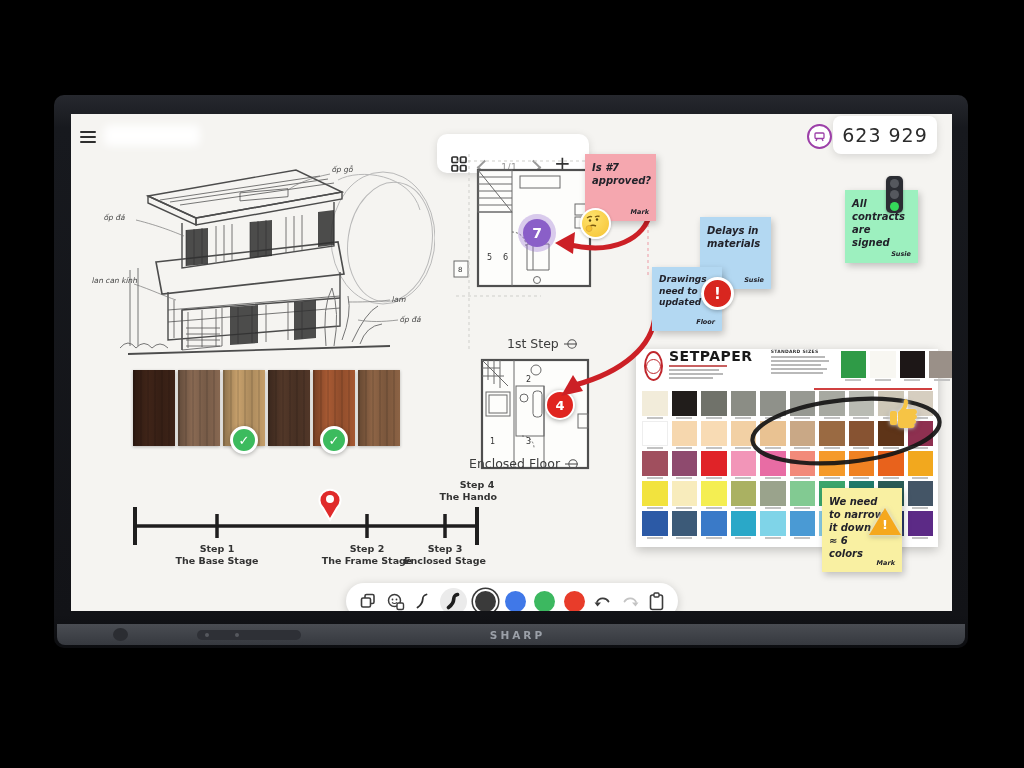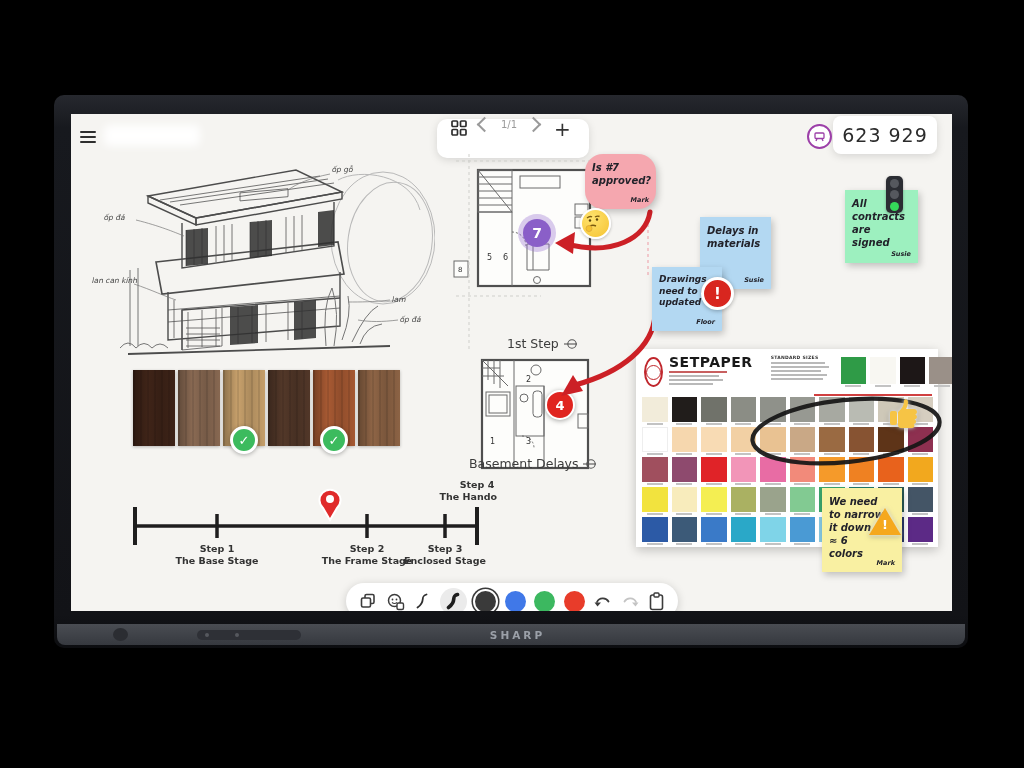--- a/index.html
+++ b/index.html
@@ -15,37 +15,37 @@
   .chin .pwr{position:absolute;left:56px;top:4px;width:15px;height:13px;border-radius:50%;background:#2b2d32;}
   .chin .sensor{position:absolute;left:140px;top:6px;width:104px;height:10px;border-radius:5px;background:#2e3036;}
   .chin .sensor i{position:absolute;top:3px;width:4px;height:4px;border-radius:50%;background:#55585e;}
   
   .screen{position:absolute;left:71px;top:114px;width:881px;height:497px;background:#f5f4f1;overflow:hidden;}
   .card{position:absolute;background:#fff;border-radius:10px;box-shadow:0 2px 8px rgba(0,0,0,.13);}
   
   .hamburger{position:absolute;left:9px;top:17px;width:16px;height:12px;display:flex;flex-direction:column;justify-content:space-between;cursor:pointer;}
   .hamburger i{height:2px;background:#2e2e2e;border-radius:1px;}
   .logo-blur{position:absolute;left:33px;top:11px;width:96px;height:21px;background:rgba(255,255,255,.95);border-radius:5px;filter:blur(4px);}
-  .pagenav{left:366px;top:5px;width:152px;height:39px;display:flex;align-items:flex-start;gap:11px;padding:0 13px;box-sizing:border-box;}
+  .pagenav{left:366px;top:20px;width:152px;height:39px;display:flex;align-items:flex-end;gap:11px;padding:0 13px;box-sizing:border-box;}
   .pageind{font-size:10px;color:#9a9a9a;}
   .chev{width:9px;height:9px;border-right:2px solid #9a9a9a;border-top:2px solid #9a9a9a;}
   .chev.left{transform:rotate(-135deg);}
   .chev.right{transform:rotate(45deg);}
   .plus{font-size:20px;color:#333;line-height:1;margin-left:4px;}
   .codecard{left:762px;top:2px;width:104px;height:38px;display:flex;align-items:center;justify-content:center;border-radius:8px;}
   .codecard span{font-size:19px;color:#2b2b2b;letter-spacing:1px;}
   .boardicon{position:absolute;left:736px;top:10px;width:21px;height:21px;border-radius:50%;border:2px solid #9c3fa8;background:#fff;display:flex;align-items:center;justify-content:center;z-index:3;}
   
   .sticky{position:absolute;padding:7px 7px 5px;box-sizing:border-box;color:#22222a;
           font-style:italic;font-weight:bold;font-size:10px;line-height:1.3;
           box-shadow:2px 3px 7px rgba(0,0,0,.22);z-index:6;}
   .sticky .author{position:absolute;bottom:5px;right:7px;font-size:6.5px;padding-left:16px;}
   
   .chart{position:absolute;left:565px;top:235px;width:302px;height:198px;background:#fff;
-         box-shadow:0 3px 10px rgba(0,0,0,.22);z-index:4;padding:6px 6px 0;box-sizing:border-box;}
+         box-shadow:0 3px 10px rgba(0,0,0,.22);z-index:4;padding:0 6px 0;box-sizing:border-box;}
   .chart-head{display:flex;align-items:flex-start;height:38px;}
   .chart-logo{width:26px;height:26px;border-radius:50%;border:2.5px solid #c0272d;margin:2px 6px 0 2px;
               display:flex;align-items:center;justify-content:center;}
   .chart-logo i{width:13px;height:13px;border-radius:50%;border:1.5px solid #c0272d;}
   .chart-title{font-size:14px;font-weight:bold;letter-spacing:.5px;color:#191919;line-height:1;}
   .tinybar{height:2px;background:#b9b9b9;margin-top:2px;}
   .sizes{margin-left:18px;width:70px;}
   .sizes .h{font-size:4.5px;font-weight:bold;color:#333;letter-spacing:.3px;}
   .hsw{display:flex;gap:4px;margin-left:12px;}
   .hsw .sw{margin-top:2px;}
@@ -275,21 +275,21 @@
       <path d="M44 82 a12 12 0 0 1 12 12" stroke-dasharray="2 2"></path>
       <rect x="100" y="60" width="10" height="14"></rect>
     </g>
     <g font-size="8" fill="#333">
       <text x="12" y="90">1</text>
       <text x="48" y="28">2</text>
       <text x="48" y="90">3</text>
     </g>
   </svg>
   <div class="planlabel" style="left:398px;top:342px">
-    <span>Basement Delays</span>
+    <span>Enclosed Floor</span>
     <svg width="15" height="12" viewBox="0 0 15 12">
       <circle cx="8" cy="6" r="4.2" fill="none" stroke="#555" stroke-width="1.1"></circle>
         <line x1="0" y1="6" x2="13" y2="6" stroke="#555" stroke-width="1.1"></line>
     </svg>
   </div>
 
   <div class="marker m7">
       <span>7</span>
     </div>
   <div class="marker m4">
@@ -306,21 +306,21 @@
     <g stroke="#cc2026" stroke-width="5" fill="none" stroke-linecap="round">
       <path d="M579 98 C575 124 542 142 496 130"></path>
     </g>
     <polygon points="484,129 504,118 502,140" fill="#cc2026"></polygon>
     <g stroke="#cc2026" stroke-width="5" fill="none" stroke-linecap="round">
       <path d="M584 201 C582 232 552 258 504 271"></path>
     </g>
     <polygon points="490,282 502,261 512,277" fill="#cc2026"></polygon>
   </svg>
 
-  <div class="sticky" style="left: 514px; top: 40px; width: 71px; height: 55px; background: rgb(245, 167, 175); border-radius: 18px;">
+  <div class="sticky" style="left: 514px; top: 40px; width: 71px; height: 67px; background: rgb(245, 167, 175);">
     <span>Is #7 approved?</span>
     <span class="author">Mark</span>
   </div>
   <div class="thinkface">
     <svg width="23" height="23" viewBox="0 0 23 23">
       <path d="M5 8 q3 -2.5 5 -1" stroke="#7a5a10" stroke-width="1.4" fill="none"></path>
       <circle cx="8" cy="10.5" r="1.2" fill="#5a430c"></circle>
         <circle cx="15" cy="9.5" r="1.2" fill="#5a430c"></circle>
       <path d="M13 7 q2.5 -1.5 4.5 -.5" stroke="#7a5a10" stroke-width="1.4" fill="none"></path>
       <path d="M8 16 q3 -1.5 6 0" stroke="#7a5a10" stroke-width="1.4" fill="none"></path>

